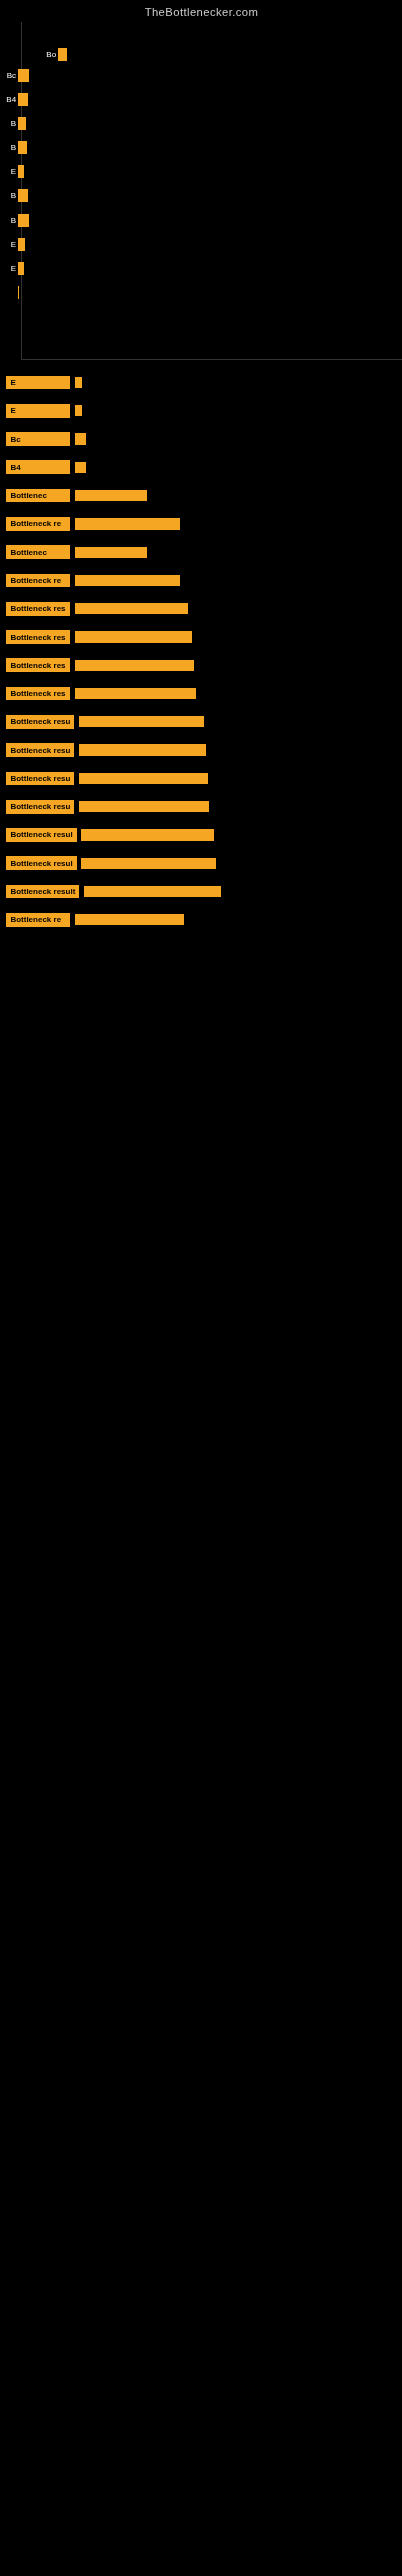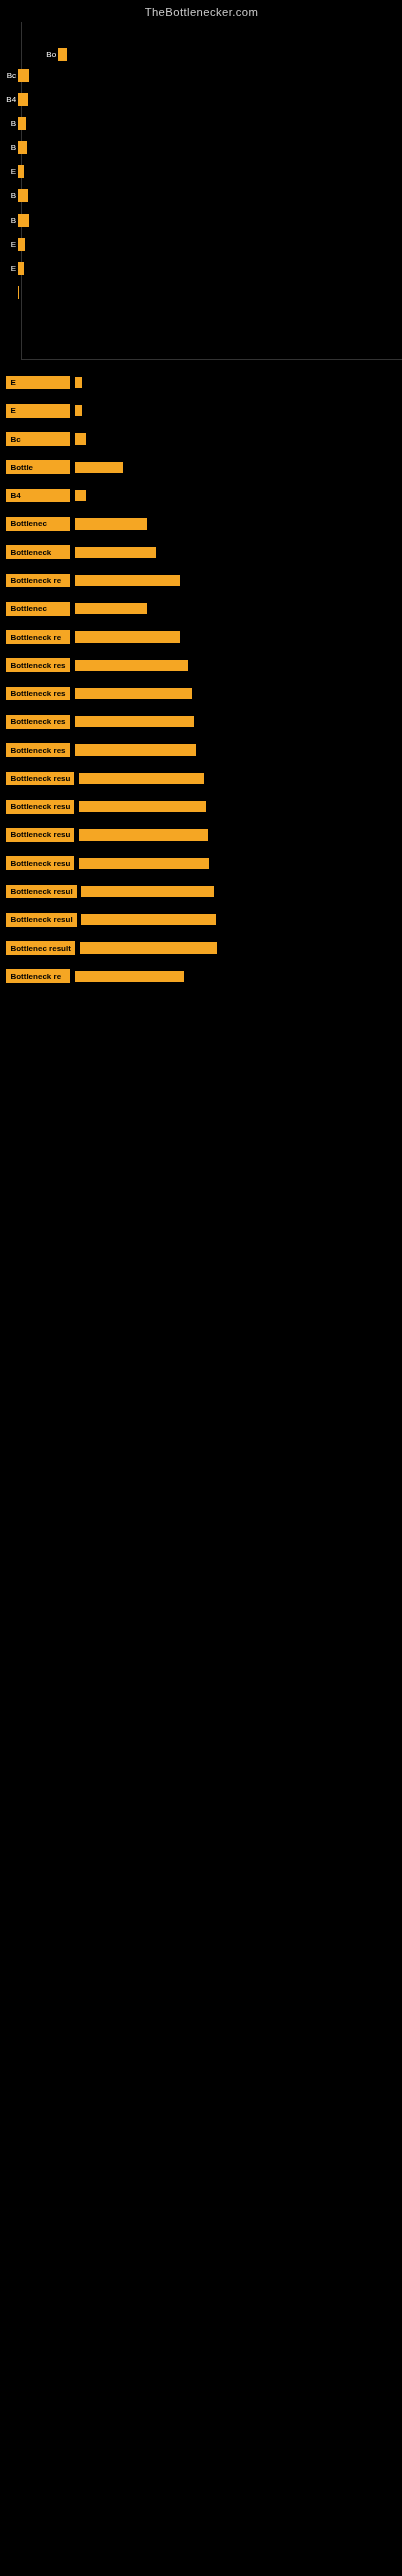--- a/index.html
+++ b/index.html
@@ -157,36 +157,28 @@
       </div>
       <div class="result-row">
         <div class="result-label">E</div>
         <div class="result-bar" style="width: 7.2px;"></div>
       </div>
       <div class="result-row">
         <div class="result-label">Bc</div>
         <div class="result-bar" style="width: 11.3px;"></div>
       </div>
       <div class="result-row">
-        <div class="result-label">Bottle</div>
-        <div class="result-bar" style="width: 48px;"></div>
-      </div>
-      <div class="result-row">
         <div class="result-label">B4</div>
         <div class="result-bar" style="width: 10.5px;"></div>
       </div>
       <div class="result-row">
         <div class="result-label">Bottlenec</div>
         <div class="result-bar" style="width: 72px;"></div>
       </div>
       <div class="result-row">
-        <div class="result-label">Bottleneck</div>
-        <div class="result-bar" style="width: 81px;"></div>
-      </div>
-      <div class="result-row">
         <div class="result-label">Bottleneck re</div>
         <div class="result-bar" style="width: 105px;"></div>
       </div>
       <div class="result-row">
         <div class="result-label">Bottlenec</div>
         <div class="result-bar" style="width: 72px;"></div>
       </div>
       <div class="result-row">
         <div class="result-label">Bottleneck re</div>
         <div class="result-bar" style="width: 105px;"></div>
@@ -225,21 +217,21 @@
       </div>
       <div class="result-row">
         <div class="result-label">Bottleneck resul</div>
         <div class="result-bar" style="width: 133px;"></div>
       </div>
       <div class="result-row">
         <div class="result-label">Bottleneck resul</div>
         <div class="result-bar" style="width: 135px;"></div>
       </div>
       <div class="result-row">
-        <div class="result-label">Bottlenec result</div>
+        <div class="result-label">Bottleneck result</div>
         <div class="result-bar" style="width: 137px;"></div>
       </div>
       <div class="result-row">
         <div class="result-label">Bottleneck re</div>
         <div class="result-bar" style="width: 109px;"></div>
       </div>
     </div>
 </div>
 
 

